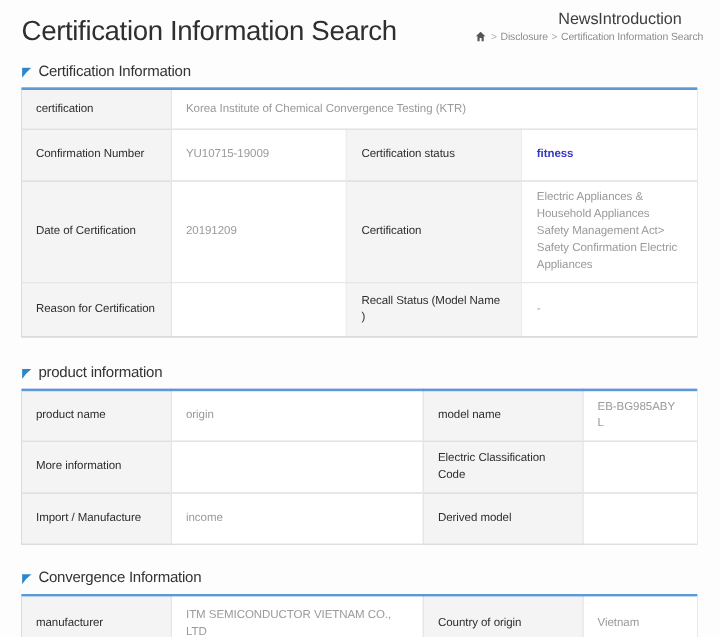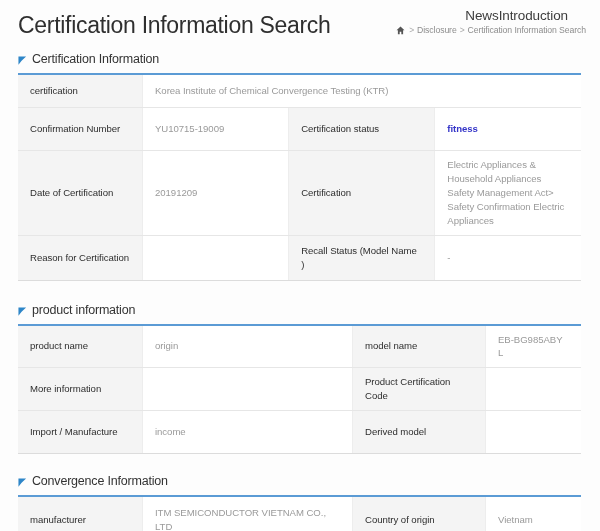--- a/index.html
+++ b/index.html
@@ -219,21 +219,21 @@
       <tbody>
         <tr>
           <td class="lbl" style="width:100px; height:18px;">product name</td>
           <td class="val" style="width:185px;">origin</td>
           <td class="lbl" style="width:108px;">model name</td>
           <td class="val">EB-BG985ABY L</td>
         </tr>
         <tr>
           <td class="lbl" style="height:28px;">More information</td>
           <td class="val"></td>
-          <td class="lbl">Product Certification Code</td>
+          <td class="lbl">Electric Classification Code</td>
           <td class="val"></td>
         </tr>
         <tr>
           <td class="lbl" style="height:28px;">Import / Manufacture</td>
           <td class="val">income</td>
           <td class="lbl">Derived model</td>
           <td class="val"></td>
         </tr>
       </tbody>
     </table>

